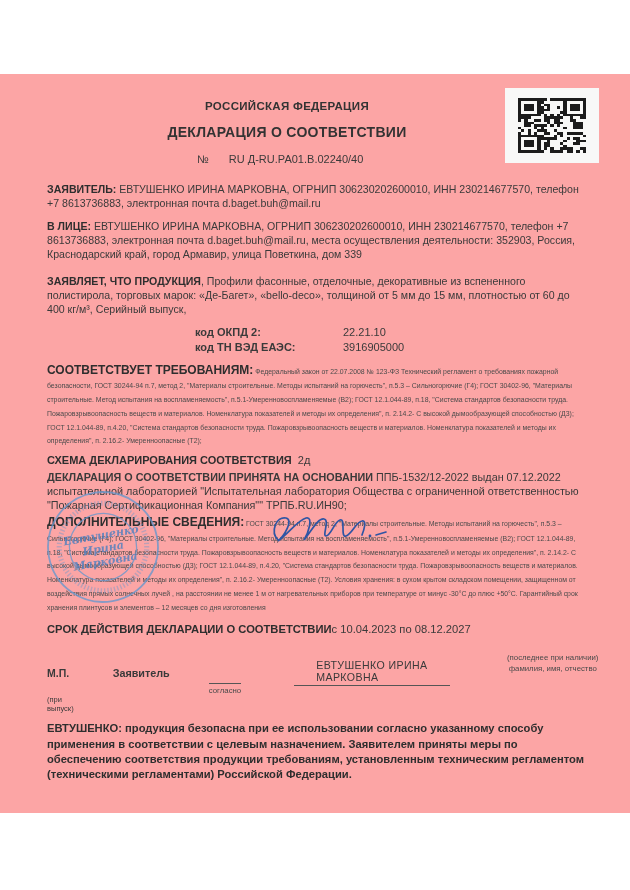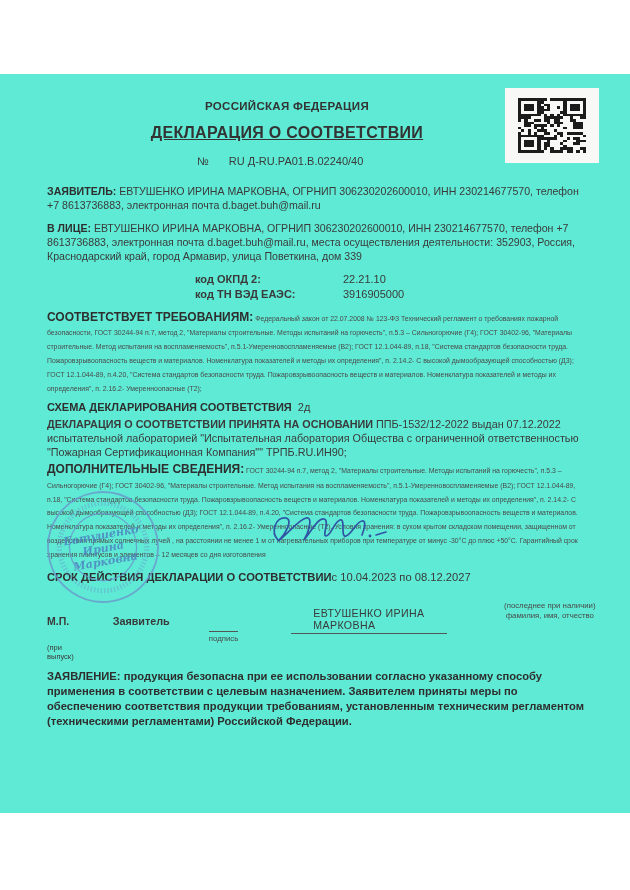--- a/index.html
+++ b/index.html
@@ -3,26 +3,26 @@
 <meta charset="utf-8">
 <style>
   html,body{margin:0;padding:0;}
   body{
     width:630px;height:890px;position:relative;background:#ffffff;
     font-family:"Liberation Sans","DejaVu Sans",sans-serif;color:#3a3a3a;
     -webkit-font-smoothing:antialiased;
   }
   .paper{
     position:absolute;left:0;top:74px;width:630px;height:739px;
-    background:#5eead4;box-sizing:border-box;
+    background:#fca5a5;box-sizing:border-box;
     padding:24px 47px 0 47px;
   }
   .titles{width:480px;text-align:center;margin:0 0 0 0;}
   .t1{font-size:11.5px;font-weight:bold;letter-spacing:.3px;margin:2px 0 12px 0;color:#333;}
-  .t2{font-size:16px;font-weight:bold;letter-spacing:.3px;margin:0 0 13px 0;color:#333;text-decoration:underline;}
+  .t2{font-size:14px;font-weight:bold;letter-spacing:.3px;margin:0 0 13px 0;color:#333;}
   .numline{font-size:11px;margin:0 0 18px 150px;color:#3a3a3a;}
   .numline .no{margin-right:20px;}
   p.block{font-size:10.6px;line-height:1.32;margin:0 0 9px 0;}
   p.block b{color:#2e2e2e;text-align:center;}
   .coderow{font-size:11px;margin:2px 0 3px 148px;}
   .coderow b{display:inline-block;min-width:148px;}
   .small-block{font-size:10.6px;line-height:1.3;margin:10px 0 7px 0;}
   .small-block .lbl{font-size:12px;font-weight:bold;color:#2e2e2e;}
   .tiny{font-size:6.9px;line-height:1.5;color:#4a4a4a;}
   .scheme{font-size:11px;font-weight:bold;margin:6px 0 4px 0;color:#2e2e2e;}
@@ -57,20 +57,21 @@
   </div>
 
   <div class="numline">
     <span class="no">№</span><span>RU Д-RU.РА01.В.02240/40</span>
   </div>
 
   <p class="block"><b>ЗАЯВИТЕЛЬ:</b><span> ЕВТУШЕНКО ИРИНА МАРКОВНА, ОГРНИП 306230202600010, ИНН 230214677570, телефон +7 8613736883, электронная почта d.baget.buh@mail.ru</span></p>
 
   <p class="block"><b>В ЛИЦЕ:</b><span> ЕВТУШЕНКО ИРИНА МАРКОВНА, ОГРНИП 306230202600010, ИНН 230214677570, телефон +7 8613736883, электронная почта d.baget.buh@mail.ru, места осуществления деятельности: 352903, Россия, Краснодарский край, город Армавир, улица Поветкина, дом 339</span></p>
 
+  <p class="block" style="margin-top:13px;"><b>ЗАЯВЛЯЕТ, ЧТО ПРОДУКЦИЯ</b><span>, Профили фасонные, отделочные, декоративные из вспененного полистирола, торговых марок: «Де-Багет», «bello-deco», толщиной от 5 мм до 15 мм, плотностью от 60 до 400 кг/м³, Серийный выпуск,</span></p>
 
   <div class="coderow"><b>код ОКПД 2:</b><span>22.21.10</span></div>
   <div class="coderow"><b>код ТН ВЭД ЕАЭС:</b><span>3916905000</span></div>
 
   <div class="small-block"><span class="lbl">СООТВЕТСТВУЕТ ТРЕБОВАНИЯМ:</span><span class="tiny"> Федеральный закон от 22.07.2008 № 123-ФЗ Технический регламент о требованиях пожарной безопасности, ГОСТ 30244-94 п.7, метод 2, "Материалы строительные. Методы испытаний на горючесть", п.5.3 – Сильногорючие (Г4); ГОСТ 30402-96, "Материалы строительные. Метод испытания на воспламеняемость", п.5.1-Умеренновоспламеняемые (В2); ГОСТ 12.1.044-89, п.18, "Система стандартов безопасности труда. Пожаровзрывоопасность веществ и материалов. Номенклатура показателей и методы их определения", п. 2.14.2- С высокой дымообразующей способностью (Д3); ГОСТ 12.1.044-89, п.4.20, "Система стандартов безопасности труда. Пожаровзрывоопасность веществ и материалов. Номенклатура показателей и методы их определения", п. 2.16.2- Умеренноопасные (Т2);</span></div>
 
   <div class="scheme"><span>СХЕМА ДЕКЛАРИРОВАНИЯ СООТВЕТСТВИЯ</span>&nbsp;&nbsp;<span class="val">2д</span></div>
 
   <p class="basis"><b>ДЕКЛАРАЦИЯ О СООТВЕТСТВИИ ПРИНЯТА НА ОСНОВАНИИ</b><span> ППБ-1532/12-2022 выдан 07.12.2022  испытательной лабораторией "Испытательная лаборатория Общества с ограниченной ответственностью "Пожарная Сертификационная Компания"" ТРПБ.RU.ИН90;</span></p>
 
@@ -79,32 +80,32 @@
   <div class="validity"><span>СРОК ДЕЙСТВИЯ ДЕКЛАРАЦИИ О СООТВЕТСТВИИ</span><span class="val">с 10.04.2023 по 08.12.2027</span></div>
 
   <div class="sig-row">
     <div class="mp-col">
       <div>М.П.</div>
       <div class="mp-note">(при выпуск)</div>
     </div>
     <div class="role-col">Заявитель</div>
     <div class="sign-col">
       <div class="sign-line"></div>
-      <div class="sign-caption">подпись</div>
+      <div class="sign-caption">согласно</div>
     </div>
     <div class="name-col">
       <div class="name-line">ЕВТУШЕНКО ИРИНА МАРКОВНА</div>
       <div class="name-caption">
         <div>(последнее при наличии)</div>
         <div>фамилия, имя, отчество</div>
       </div>
     </div>
   </div>
 
-  <p class="statement"><span>ЗАЯВЛЕНИЕ:</span><span> продукция безопасна при ее использовании согласно указанному способу применения в соответствии с целевым назначением. Заявителем приняты меры по обеспечению соответствия продукции требованиям, установленным техническим регламентом (техническими регламентами) Российской Федерации.</span></p>
+  <p class="statement"><span>ЕВТУШЕНКО:</span><span> продукция безопасна при ее использовании согласно указанному способу применения в соответствии с целевым назначением. Заявителем приняты меры по обеспечению соответствия продукции требованиям, установленным техническим регламентом (техническими регламентами) Российской Федерации.</span></p>
 
 </div>
 
 <svg class="qr" id="qr-svg" viewBox="0 0 29 29" preserveAspectRatio="none">
     <rect x="0" y="0" width="29" height="29" fill="#f8f8f7"></rect>
     <g fill="#1c1c1c" shape-rendering="crispEdges">
       <rect x="4" y="4" width="1" height="1"></rect>
       <rect x="5" y="4" width="1" height="1"></rect>
       <rect x="6" y="4" width="1" height="1"></rect>
       <rect x="7" y="4" width="1" height="1"></rect>

